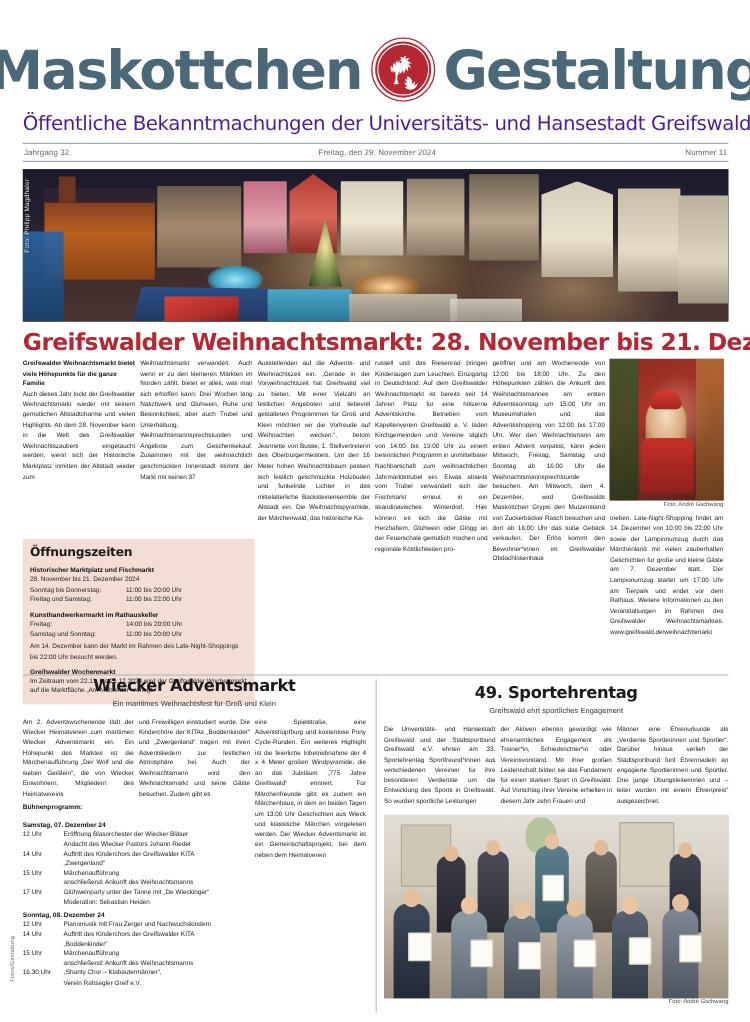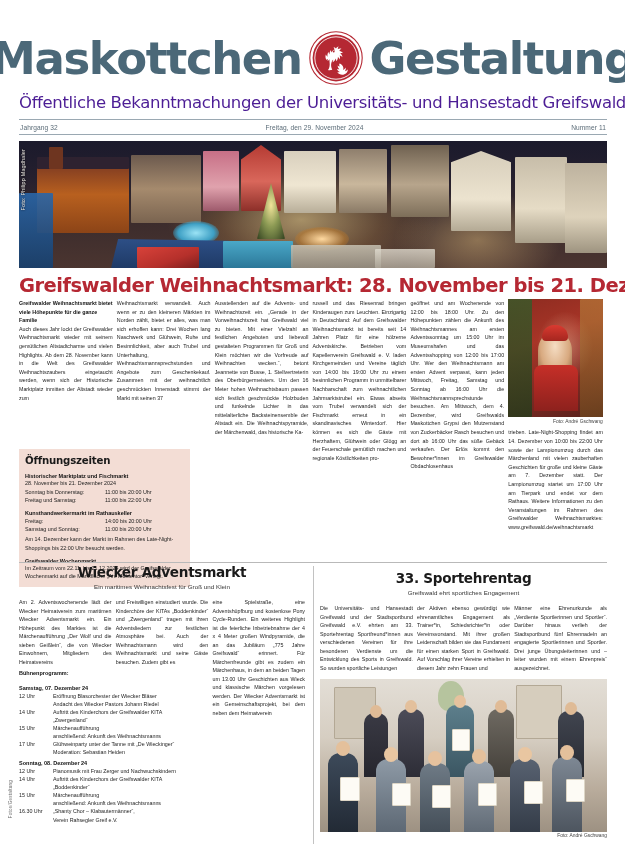--- a/index.html
+++ b/index.html
@@ -162,21 +162,21 @@
     line-height: 1.62;
     color: #111;
     display: block;
   }
 
   
   .hours-box {
     position: absolute;
     left: 0;
     top: 150px;
-    width: 171px;
+    width: 193px;
     background: #f3ddd5;
     padding: 6px 6px 6px 6px;
     box-sizing: border-box;
   }
   .hours-h1 {
     font-family: "DejaVu Sans", sans-serif;
     font-weight: bold;
     font-size: 10.2px;
     color: #1a1a1a;
     line-height: 1.22;
@@ -517,21 +517,21 @@
           <span class="d">„Shanty Chor – Klabautermänner“,</span>
         </div>
         <div class="prog-sub">Verein Rahsegler Greif e.V.</div>
       </div>
     </div>
   </div>
 
   <div class="side-credit" style="left:8px;top:780px;">Fotos/Gestaltung</div>
 
   <div style="position:absolute;left:320px;top:570px;width:287px;">
-    <div class="sec-title">33. Sportehrentag</div>
+    <div class="sec-title">49. Sportehrentag</div>
     <div class="sec-sub">Greifswald ehrt sportliches Engagement</div>
 
     <div style="display:flex;gap:4.2px;margin-top:8px;">
       <div style="width:94.5px;">
         <div class="low-txt">Die Universitäts- und Hansestadt Greifswald und der Stadtsportbund Greifswald e.V. ehrten am 33. Sportehrentag Sportfreund*innen aus verschiedenen Vereinen für ihre besonderen Verdienste um die Entwicklung des Sports in Greifswald. So wurden sportliche Leistungen</div>
       </div>
       <div style="width:94.5px;">
         <div class="low-txt">der Aktiven ebenso gewürdigt wie ehrenamtliches Engagement als Trainer*in, Schiedsrichter*in oder Vereinsvorstand. Mit ihrer großen Leidenschaft bilden sie das Fundament für einen starken Sport in Greifswald. Auf Vorschlag ihrer Vereine erhielten in diesem Jahr zehn Frauen und</div>
       </div>
       <div style="width:94.5px;">

